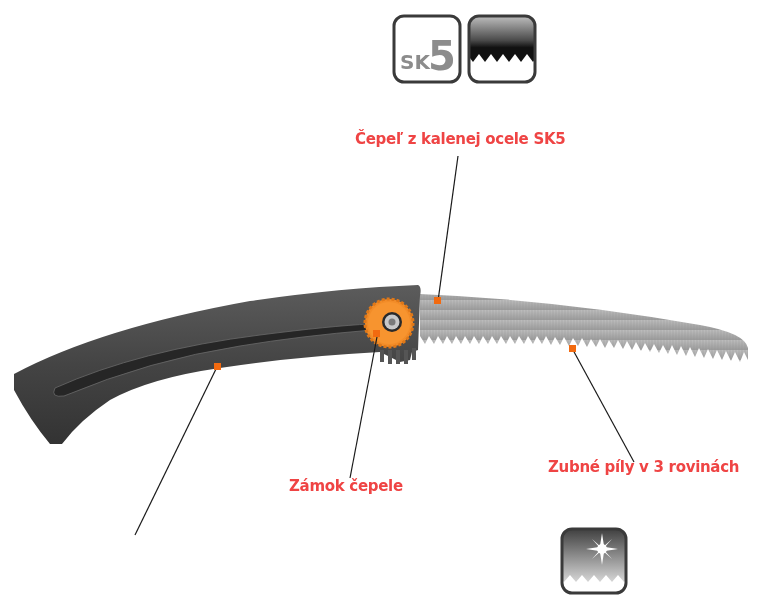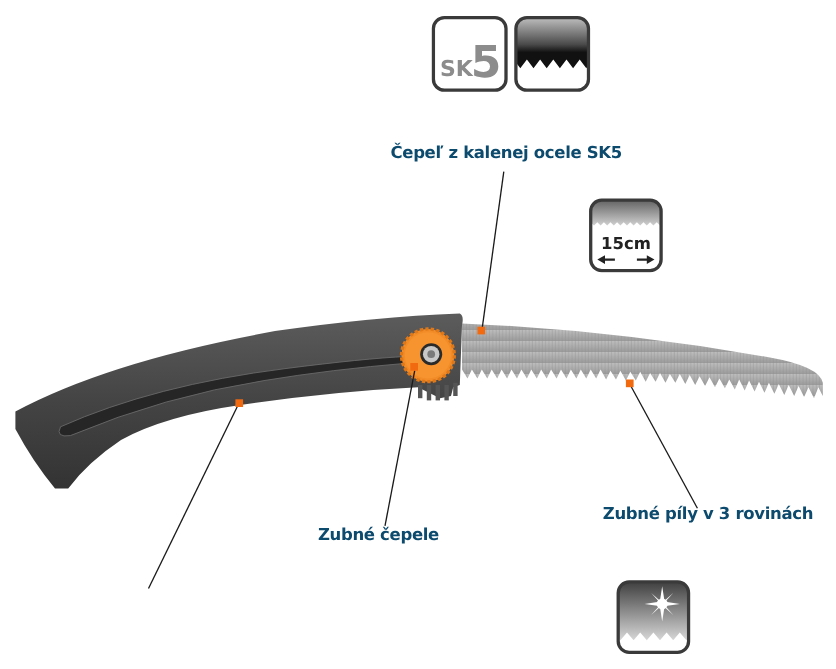--- a/index.html
+++ b/index.html
@@ -1,20 +1,20 @@
 <!DOCTYPE html>
 <html><head>
 <meta charset="utf-8">
 <style>
   html, body { margin: 0; padding: 0; background: #ffffff; }
   body { width: 760px; height: 608px; position: relative; overflow: hidden;
          font-family: "DejaVu Sans", sans-serif; }
   .stage { position: absolute; left: 0; top: 0; width: 672px; height: 608px; }
   .label { position: absolute; font-family: "DejaVu Sans", sans-serif;
-           font-weight: bold; font-size: 15px; color: #0c4a6e; white-space: nowrap;
+           font-weight: bold; font-size: 15px; color: #ef4444; white-space: nowrap;
            letter-spacing: -0.3px; }
   .icon-box { position: absolute; }
   svg { display: block; }
 </style>
 </head>
 <body>
 
 <div class="stage">
 
   <div class="icon-box" style="left:392px; top:14px;">
@@ -38,41 +38,20 @@
           </clipPath>
       </defs>
       <g clip-path="url(#c1)">
         <rect x="0" y="0" width="70" height="70" fill="#fff"></rect>
         <path d="M0 0 H70 V42 L66 48 L60 40 L54 48 L48 40 L42 48 L36 40 L30 48 L24 40 L18 48 L12 40 L6 48 L0 40 Z" fill="url(#g1)"></path>
       </g>
       <rect x="2" y="2" width="66" height="66" rx="10" ry="10" fill="none" stroke="#3a3a3a" stroke-width="3"></rect>
     </svg>
   </div>
 
-  <div class="icon-box" style="left:535px; top:180px;">
-    <svg width="68" height="68" viewBox="0 0 68 68">
-      <defs>
-        <linearGradient id="g2" x1="0" y1="0" x2="0" y2="1">
-          <stop offset="0" stop-color="#5a5a5a"></stop>
-          <stop offset="1" stop-color="#cfcfcf"></stop>
-        </linearGradient>
-        <clipPath id="c2">
-            <rect x="2" y="2" width="64" height="64" rx="10" ry="10"></rect>
-          </clipPath>
-      </defs>
-      <g clip-path="url(#c2)">
-        <rect x="0" y="0" width="68" height="68" fill="#fff"></rect>
-        <path d="M0 0 H68 V22 L65 25 L62 22 L59 25 L56 22 L53 25 L50 22 L47 25 L44 22 L41 25 L38 22 L35 25 L32 22 L29 25 L26 22 L23 25 L20 22 L17 25 L14 22 L11 25 L8 22 L5 25 L2 22 L0 24 Z" fill="url(#g2)"></path>
-      </g>
-      <rect x="2" y="2" width="64" height="64" rx="10" ry="10" fill="none" stroke="#3a3a3a" stroke-width="3"></rect>
-      <text x="34" y="46" text-anchor="middle" font-family="DejaVu Sans, sans-serif" font-weight="bold" font-size="15" fill="#222">15cm</text>
-      <path d="M8 56 L15 52 L15 55 L24 55 L24 57 L15 57 L15 60 Z" fill="#222"></path>
-      <path d="M60 56 L53 52 L53 55 L44 55 L44 57 L53 57 L53 60 Z" fill="#222"></path>
-    </svg>
-  </div>
 
   <div class="icon-box" style="left:560px; top:527px;">
     <svg width="68" height="68" viewBox="0 0 68 68">
       <defs>
         <linearGradient id="g3" x1="0" y1="0" x2="0" y2="1">
           <stop offset="0" stop-color="#3a3a3a"></stop>
           <stop offset="1" stop-color="#d6d6d6"></stop>
         </linearGradient>
         <clipPath id="c3">
             <rect x="2" y="2" width="64" height="64" rx="10" ry="10"></rect>
@@ -160,16 +139,16 @@
       <g fill="#f26a10">
         <rect x="434" y="297" width="7" height="7"></rect>
         <rect x="569" y="345" width="7" height="7"></rect>
         <rect x="373" y="330" width="7" height="7"></rect>
         <rect x="214" y="363" width="7" height="7"></rect>
       </g>
     </svg>
   </div>
 
   <div class="label" style="left:355px; top:130px;">Čepeľ z kalenej ocele SK5</div>
-  <div class="label" style="left:289px; top:477px;">Zubné čepele</div>
+  <div class="label" style="left:289px; top:477px;">Zámok čepele</div>
   <div class="label" style="left:548px; top:458px;text-align:center;">Zubné píly v 3 rovinách</div>
 
 </div>
 
 </body></html>

